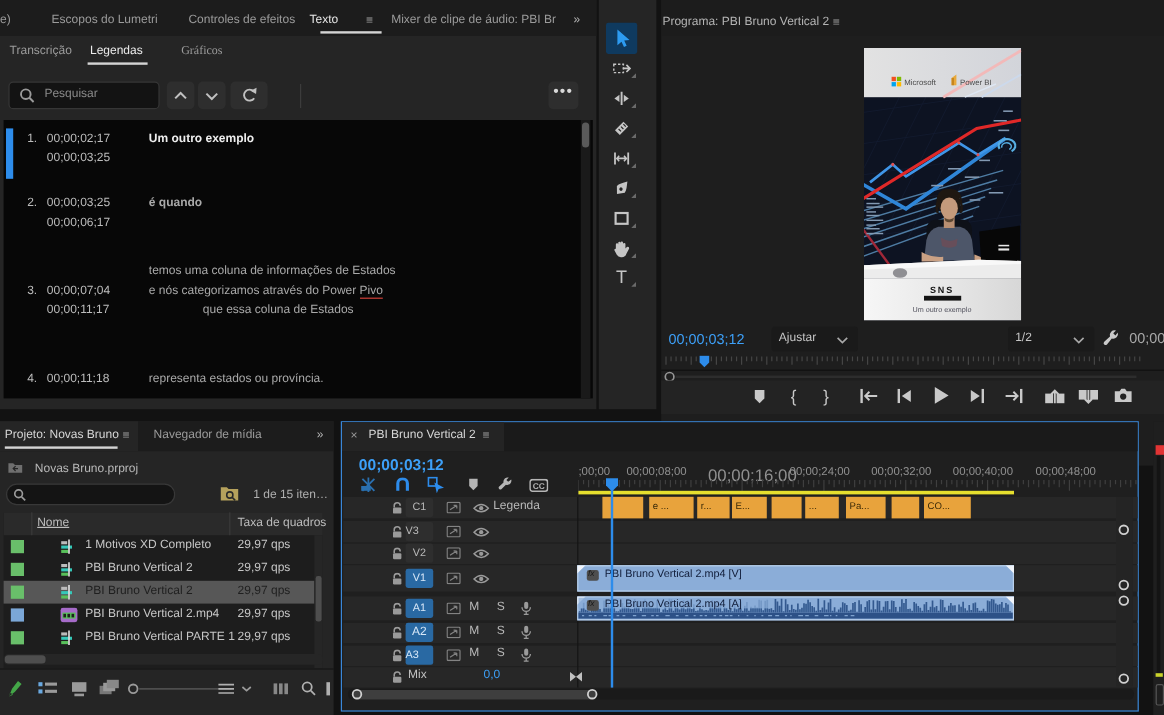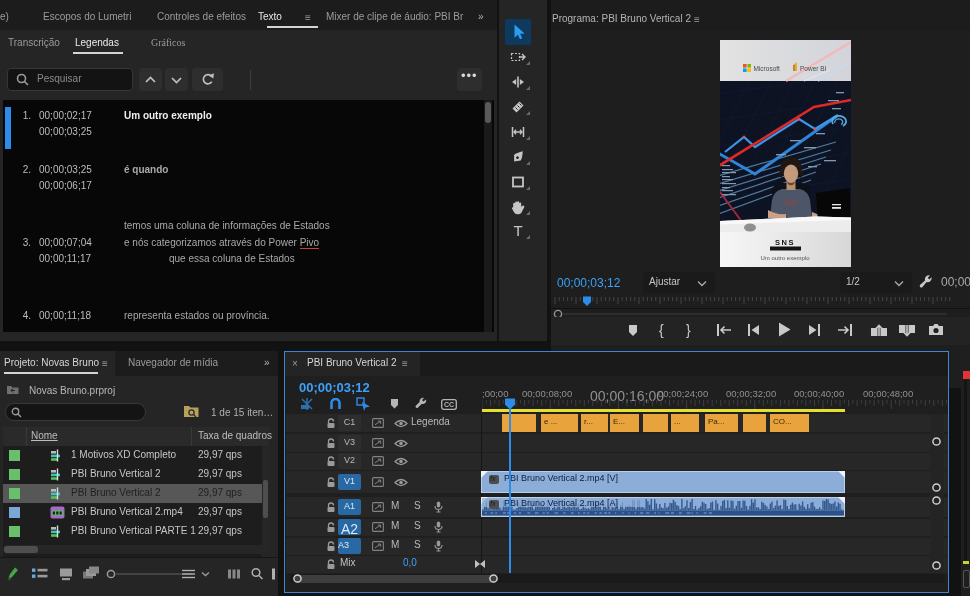--- a/index.html
+++ b/index.html
@@ -489,21 +489,21 @@
 <svg class="abs" style="left:109px;top:67px;" width="14" height="9" viewBox="0 0 14 9">
         <path d="M1,4.5 Q7,-1.5 13,4.5 Q7,10.5 1,4.5 Z" fill="none" stroke="#9a9a9a" stroke-width="1.2"></path>
         <circle cx="7" cy="4.5" r="1.8" fill="#9a9a9a"></circle>
       </svg>
 <div class="txt" style="left:126px;top:64px;font-size:10px;color:#b9b9b9;">Legenda</div>
 <svg class="abs" style="left:41px;top:86px;" width="10" height="11" viewBox="0 0 10 11">
         <path d="M2.5,5 V3.5 a2.5,2.5 0 0 1 5,0" fill="none" stroke="#9a9a9a" stroke-width="1.3"></path>
         <rect x="1.5" y="5" width="7" height="5" rx="1" fill="#9a9a9a"></rect>
       </svg>
 <div class="abs" style="left:53px;top:83px;width:23px;height:16px;background:#2e2e2e;border-radius:2px;"></div>
-<div class="txt" style="left:53px;top:85px;width:23px;text-align:center;font-size:9px;color:#b9b9b9;">V3</div>
+<div class="txt" style="left:53px;top:85px;width:23px;font-size:9px;color:#b9b9b9;">V3</div>
 <svg class="abs" style="left:87px;top:86px;" width="12" height="10" viewBox="0 0 12 10">
         <rect x="0.6" y="0.6" width="10.8" height="8.8" rx="1" fill="none" stroke="#838383" stroke-width="1.1"></rect>
         <path d="M3,6.8 L8.6,3.2 M8.6,3.2 l-2.6,-0.1 M8.6,3.2 l0.1,2.6" stroke="#838383" stroke-width="1" fill="none"></path>
       </svg>
 <svg class="abs" style="left:109px;top:87px;" width="14" height="9" viewBox="0 0 14 9">
         <path d="M1,4.5 Q7,-1.5 13,4.5 Q7,10.5 1,4.5 Z" fill="none" stroke="#9a9a9a" stroke-width="1.2"></path>
         <circle cx="7" cy="4.5" r="1.8" fill="#9a9a9a"></circle>
       </svg>
 <svg class="abs" style="left:41px;top:104px;" width="10" height="11" viewBox="0 0 10 11">
         <path d="M2.5,5 V3.5 a2.5,2.5 0 0 1 5,0" fill="none" stroke="#9a9a9a" stroke-width="1.3"></path>
@@ -547,21 +547,21 @@
 <div class="txt" style="left:129px;top:148px;font-size:10px;color:#b9b9b9;">S</div>
 <svg class="abs" style="left:149px;top:149px;" width="9" height="12" viewBox="0 0 9 12">
         <rect x="2.8" y="0.5" width="3.4" height="6" rx="1.7" fill="#9a9a9a"></rect>
         <path d="M1,5 a3.5,3.5 0 0 0 7,0 M4.5,8.5 V11 M2.5,11 h4" stroke="#9a9a9a" stroke-width="1.1" fill="none"></path>
       </svg>
 <svg class="abs" style="left:41px;top:170px;" width="10" height="11" viewBox="0 0 10 11">
         <path d="M2.5,5 V3.5 a2.5,2.5 0 0 1 5,0" fill="none" stroke="#9a9a9a" stroke-width="1.3"></path>
         <rect x="1.5" y="5" width="7" height="5" rx="1" fill="#9a9a9a"></rect>
       </svg>
 <div class="abs" style="left:53px;top:167px;width:23px;height:16px;background:#2969a3;border-radius:2px;"></div>
-<div class="txt" style="left:53px;top:169px;width:23px;text-align:center;font-size:14px;color:#d8e8f8;">A2</div>
+<div class="txt" style="left:53px;top:169px;width:23px;text-align:center;font-size:10px;color:#d8e8f8;">A2</div>
 <svg class="abs" style="left:87px;top:170px;" width="12" height="10" viewBox="0 0 12 10">
         <rect x="0.6" y="0.6" width="10.8" height="8.8" rx="1" fill="none" stroke="#838383" stroke-width="1.1"></rect>
         <path d="M3,6.8 L8.6,3.2 M8.6,3.2 l-2.6,-0.1 M8.6,3.2 l0.1,2.6" stroke="#838383" stroke-width="1" fill="none"></path>
       </svg>
 <div class="txt" style="left:106px;top:168px;font-size:10px;color:#b9b9b9;">M</div>
 <div class="txt" style="left:129px;top:168px;font-size:10px;color:#b9b9b9;">S</div>
 <svg class="abs" style="left:149px;top:169px;" width="9" height="12" viewBox="0 0 9 12">
         <rect x="2.8" y="0.5" width="3.4" height="6" rx="1.7" fill="#9a9a9a"></rect>
         <path d="M1,5 a3.5,3.5 0 0 0 7,0 M4.5,8.5 V11 M2.5,11 h4" stroke="#9a9a9a" stroke-width="1.1" fill="none"></path>
       </svg>

